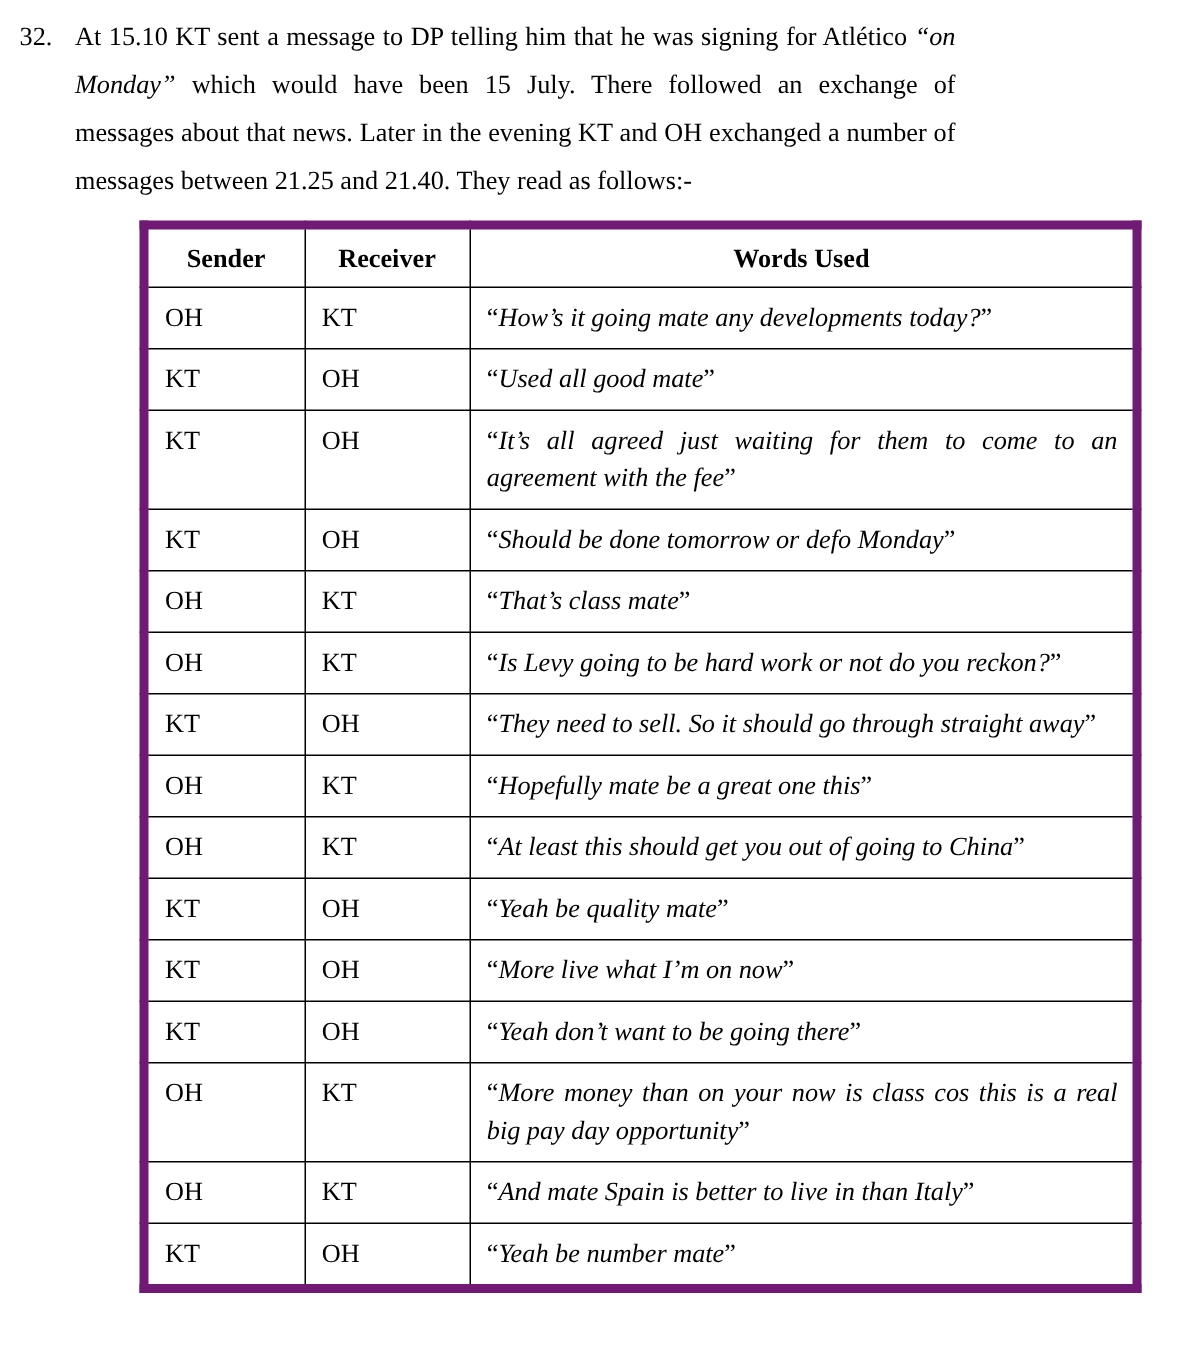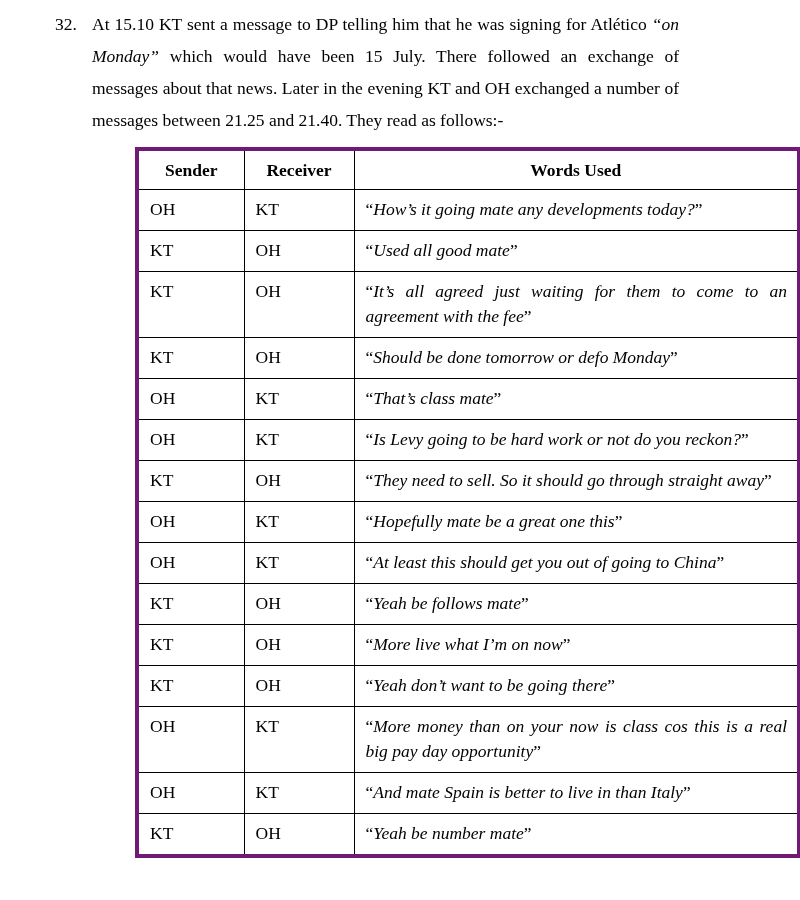--- a/index.html
+++ b/index.html
@@ -3,21 +3,21 @@
 <meta charset="utf-8">
 <style>
   html, body { margin: 0; padding: 0; }
   body {
     width: 800px; height: 900px;
     background: #ffffff;
     color: #000000;
     font-family: "Liberation Serif", serif;
     overflow: hidden;
   }
-  .doc { width: 672px; height: 900px; padding-left: 42px; }
+  .doc { width: 672px; height: 900px; }
 
   
   .para {
     display: flex;
     padding: 8px 35px 0 13px;
   }
   .para-num {
     flex: 0 0 37px;
     font-size: 17.5px;
     line-height: 32px;
@@ -30,21 +30,21 @@
     font-family: Liberation Serif, serif;
   }
   .para-text em { font-style: italic; }
 
   
   table.msg {
     margin: 11px 11px 0 93px;
     width: 662px;
     border-collapse: collapse;
     table-layout: fixed;
-    border: 4px solid #701a75;
+    border: 6px solid #701a75;
   }
   table.msg th, table.msg td {
     border: 1.5px solid #000;
     font-size: 17.5px;
     vertical-align: top;
   }
   table.msg th {
     font-weight: bold;
     text-align: center;
     padding: 8px 4px;
@@ -131,21 +131,21 @@
           <td class="words"><span class="q">“</span><em>Hopefully mate be a great one this</em><span class="q">”</span></td>
         </tr>
         <tr>
           <td class="sender">OH</td>
           <td class="receiver">KT</td>
           <td class="words"><span class="q">“</span><em>At least this should get you out of going to China</em><span class="q">”</span></td>
         </tr>
         <tr>
           <td class="sender">KT</td>
           <td class="receiver">OH</td>
-          <td class="words"><span class="q">“</span><em>Yeah be follows mate</em><span class="q">”</span></td>
+          <td class="words"><span class="q">“</span><em>Yeah be quality mate</em><span class="q">”</span></td>
         </tr>
         <tr>
           <td class="sender">KT</td>
           <td class="receiver">OH</td>
           <td class="words"><span class="q">“</span><em>More live what I’m on now</em><span class="q">”</span></td>
         </tr>
         <tr>
           <td class="sender">KT</td>
           <td class="receiver">OH</td>
           <td class="words"><span class="q">“</span><em>Yeah don’t want to be going there</em><span class="q">”</span></td>

